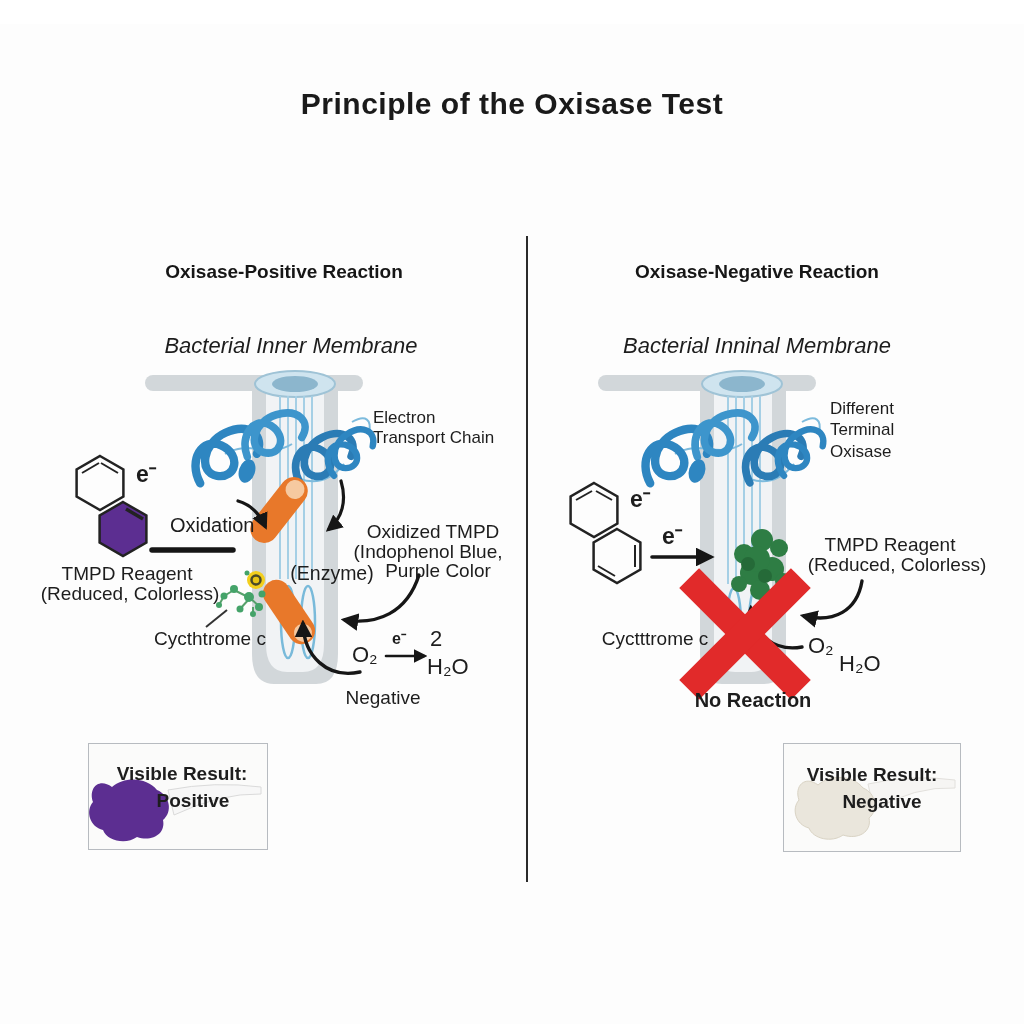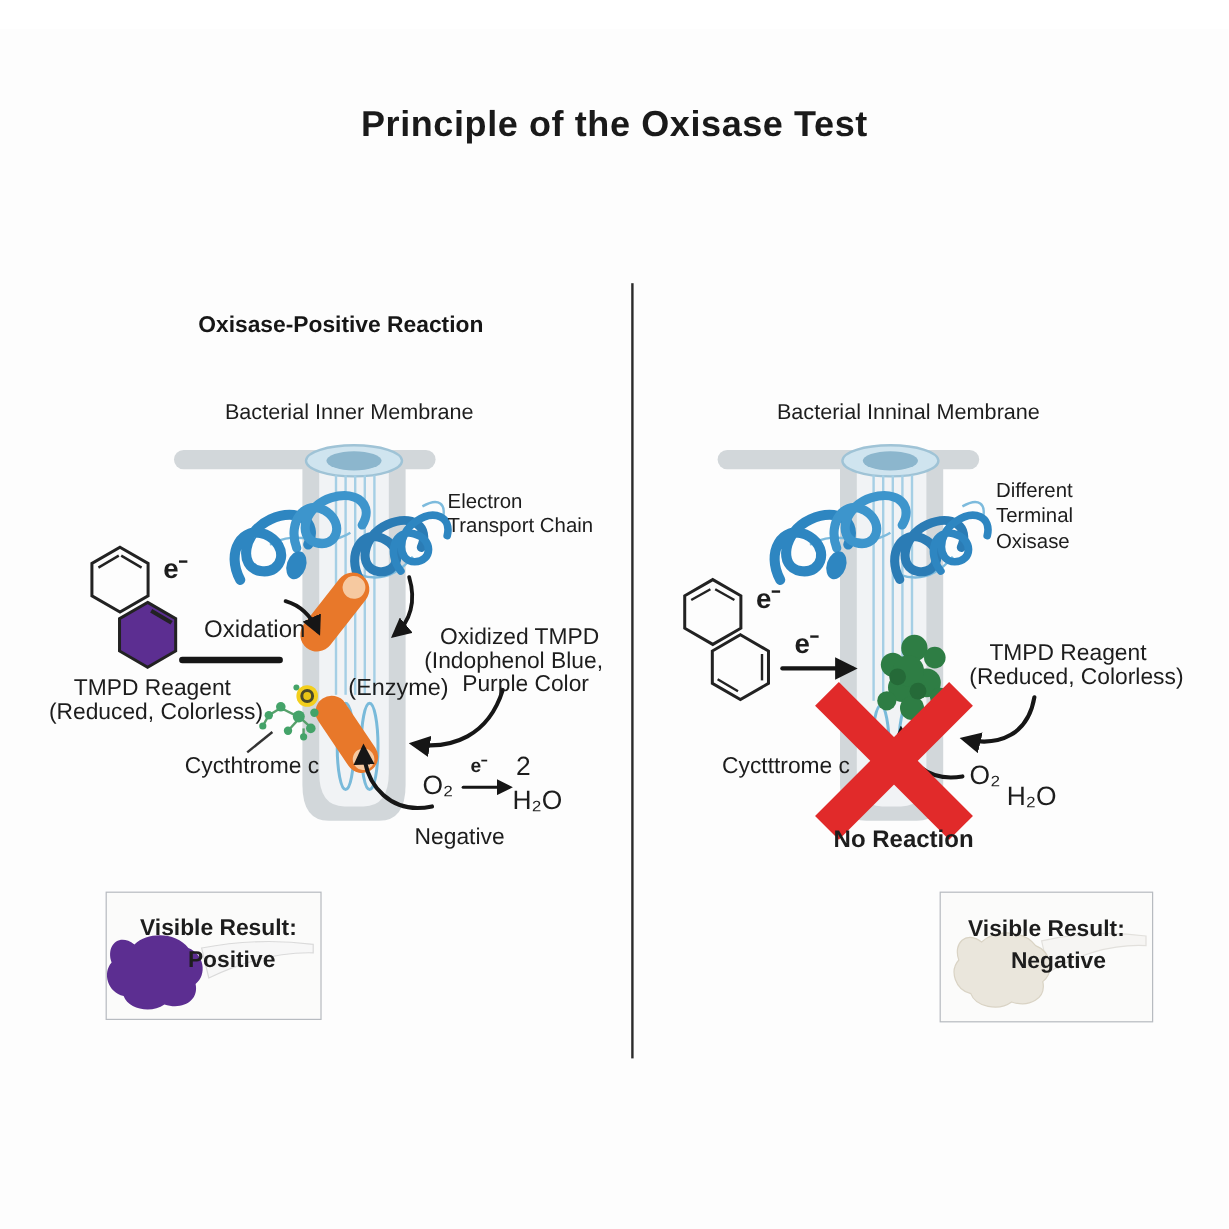--- a/index.html
+++ b/index.html
@@ -5,21 +5,21 @@
   html,body{margin:0;padding:0;background:#ffffff;}
   #canvas{
     position:relative;width:1024px;height:1024px;background:#fdfdfd;overflow:hidden;
     font-family:"Liberation Sans",sans-serif;color:#1d1d1d;margin-top:24px;
   }
   .lbl{position:absolute;white-space:nowrap;line-height:1.18;}
   .c{transform:translateX(-50%);text-align:center;}
   .b{font-weight:700;}
   .title{font-size:30px;letter-spacing:.5px;color:#1a1a1a;}
   .heading{font-size:19px;color:#161616;}
-  .sub{font-size:18px;}
+  .sub{font-size:22px;font-style:italic;}
   .t17{font-size:17px;}
   .t19{font-size:19px;}
   .t195{font-size:19.5px;}
   .t20{font-size:20px;}
   .t22{font-size:22px;}
   .t23{font-size:23px;font-weight:600;}
   .t16{font-size:16px;font-weight:600;}
   .divider{position:absolute;left:526px;top:212px;width:2px;height:646px;background:#2b2b2b;}
   .resultbox{position:absolute;background:#fbfbfa;border:1.5px solid #b7bbc0;}
   svg{position:absolute;left:0;top:0;pointer-events:none;}
@@ -216,20 +216,21 @@
   <div class="lbl t19 c" style="left:130px;top:559px;">(Reduced, Colorless)</div>
   <div class="lbl t19 c" style="left:210px;top:604px;">Cycthtrome c</div>
   <div class="lbl t22" style="left:352px;top:618px;">O₂</div>
   <div class="lbl t16" style="left:392px;top:606px;">e⁻</div>
   <div class="lbl t22" style="left:430px;top:602px;">2</div>
   <div class="lbl t22" style="left:427px;top:630px;">H₂O</div>
   <div class="lbl t19 c" style="left:383px;top:663px;">Negative</div>
   <div class="lbl b t19 c" style="left:182px;top:739px;">Visible Result:</div>
   <div class="lbl b t19 c" style="left:193px;top:766px;">Positive</div>
 
+  <div class="lbl b heading c" style="left:757px;top:237px;">Oxisase-Negative Reaction</div>
   <div class="lbl sub c" style="left:757px;top:309px;">Bacterial Inninal Membrane</div>
   <div class="lbl t17" style="left:830px;top:374px;line-height:1.25;">
     <div>Different</div>
     <div>Terminal</div>
     <div>Oxisase</div>
   </div>
   <div class="lbl t23" style="left:630px;top:462px;">e⁻</div>
   <div class="lbl t23" style="left:662px;top:499px;">e⁻</div>
   <div class="lbl t19 c" style="left:890px;top:510px;">TMPD Reagent</div>
   <div class="lbl t19 c" style="left:897px;top:530px;">(Reduced, Colorless)</div>

